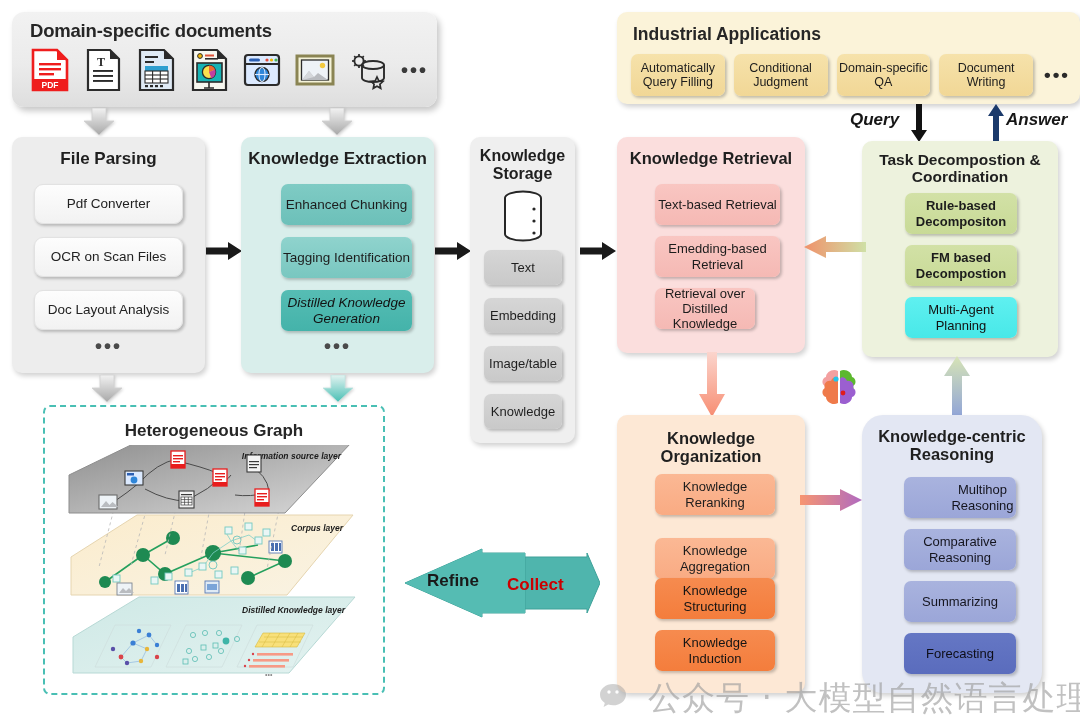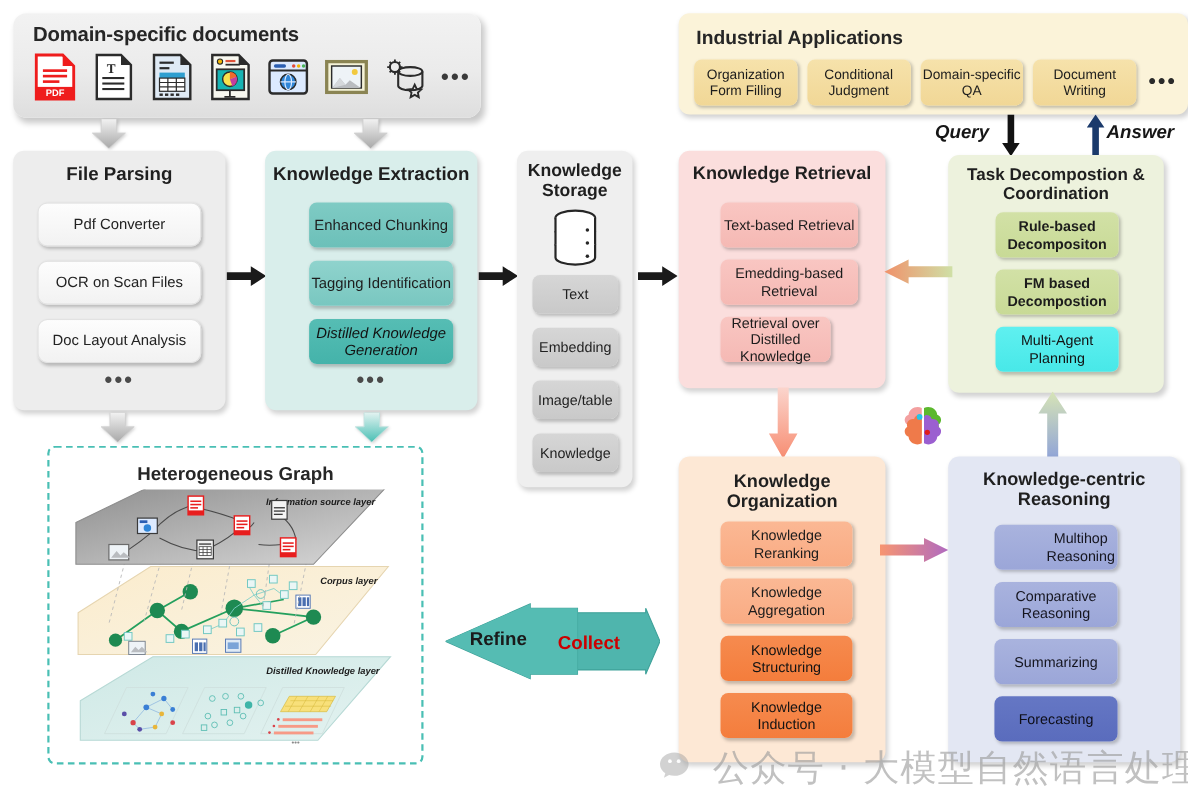--- a/index.html
+++ b/index.html
@@ -61,21 +61,21 @@
   .td-pill{background:linear-gradient(180deg,#d2e1a6,#c8da96);color:#1c1c1c;font-size:13px;font-weight:bold;}
   .td-pill-c{background:linear-gradient(180deg,#5ff0f0,#48e8e8);color:#121212;font-size:13px;}
 
   
   #knoworg{left:617px;top:415px;width:188px;height:278px;background:#fde8d5;}
   #ko-title{position:absolute;left:0;right:0;top:14px;font-size:16.5px;}
   .ko-pill-l{background:linear-gradient(180deg,#fbb894,#f9ab83);color:#1c1c1c;font-size:13px;}
   .ko-pill-d{background:linear-gradient(180deg,#f68b4f,#f47d3c);color:#141414;font-size:13px;}
 
   
-  #knowreason{left:862px;top:415px;width:211px;height:278px;background:#e3e7f3;}
+  #knowreason{left:862px;top:415px;width:180px;height:278px;background:#e3e7f3;border-radius:21px;}
   #kcr-title{position:absolute;left:0;right:0;top:12px;font-size:16.5px;}
   .kcr-pill-l{background:linear-gradient(180deg,#a9b3de,#9ba6d8);color:#15151f;font-size:13px;}
   .kcr-pill-d{background:linear-gradient(180deg,#6577c4,#5a6cbd);color:#0e0e18;font-size:13px;}
 
   
   #hetgraph{left:43px;top:405px;width:342px;height:290px;border:2.5px dashed #49bfb4;
             border-radius:7px;background:#fff;}
   #hg-title{position:absolute;left:0;right:0;top:14px;font-size:17px;font-weight:700;text-align:center;}
   .layer-label{font-style:italic;font-weight:700;font-size:8.5px;fill:#1b1b1b;}
 
@@ -272,21 +272,21 @@
 <div class="abs panel" id="knowret">
   <div class="panel-title" id="kr-title">Knowledge Retrieval</div>
   <div class="abs pill kr-pill" style="left:38px;top:47px;width:125px;height:41px;">Text-based Retrieval</div>
   <div class="abs pill kr-pill" style="left:38px;top:99px;width:125px;height:41px;">Emedding-based Retrieval</div>
   <div class="abs pill kr-pill" style="left:38px;top:151px;width:100px;height:41px;">Retrieval over Distilled Knowledge</div>
 </div>
 
 <div class="abs panel" id="indapp">
   <div id="ia-title">Industrial Applications</div>
   <div id="ia-row">
-    <div class="pill ia-pill">Organization Form Filling</div>
+    <div class="pill ia-pill">Automatically Query Filling</div>
     <div class="pill ia-pill">Conditional Judgment</div>
     <div class="pill ia-pill">Domain-specific QA</div>
     <div class="pill ia-pill">Document Writing</div>
     <div style="font-size:19px;font-weight:900;letter-spacing:2px;color:#2a2a2a;margin-left:2px;">•••</div>
   </div>
 </div>
 
 <div class="abs qa-label" style="left:850px;top:110px;">Query</div>
 <svg class="abs" style="left:908px;top:104px;width:22px;height:38px;" viewBox="0 0 22 38">
   <path d="M8 0h6v26h5l-8 12-8-12h5z" fill="#121212"></path>
@@ -338,21 +338,21 @@
   <path d="M22 5c5 -3 12 1 12 6 4 1 5 7 1 9 2 4 -2 8 -6 7 -1 4 -6 5 -7 2z" fill="#5cb82e"></path>
   <path d="M20 37c-5 3 -12 -1 -12 -6 -4 -1 -5 -7 -1 -9 -2 -4 2 -8 6 -7 1 -4 6 -5 7 -2z" fill="#ef7a4a"></path>
   <path d="M22 37c5 3 12 -1 12 -6 4 -1 5 -7 1 -9 2 -4 -2 -8 -6 -7 -1 -4 -6 -5 -7 -2z" fill="#9b5fd0"></path>
   <circle cx="18" cy="13" r="2.6" fill="#24c3e8"></circle>
   <circle cx="25" cy="27" r="2.4" fill="#e01b1b"></circle>
 </svg>
 
 <div class="abs panel" id="knoworg">
   <div class="panel-title" id="ko-title">Knowledge Organization</div>
   <div class="abs pill ko-pill-l" style="left:38px;top:59px;width:120px;height:41px;">Knowledge Reranking</div>
-  <div class="abs pill ko-pill-l" style="left:38px;top:111px;width:120px;height:41px;">Knowledge Aggregation</div>
+  <div class="abs pill ko-pill-l" style="left:38px;top:123px;width:120px;height:41px;">Knowledge Aggregation</div>
   <div class="abs pill ko-pill-d" style="left:38px;top:163px;width:120px;height:41px;">Knowledge Structuring</div>
   <div class="abs pill ko-pill-d" style="left:38px;top:215px;width:120px;height:41px;">Knowledge Induction</div>
 </div>
 
 <svg class="abs" style="left:800px;top:487px;width:64px;height:26px;" viewBox="0 0 64 26">
   <defs>
       <linearGradient id="gv1" x1="0" y1="0" x2="1" y2="0">
         <stop offset="0" stop-color="#f79571"></stop>
         <stop offset="1" stop-color="#b06ac0"></stop>
       </linearGradient>

